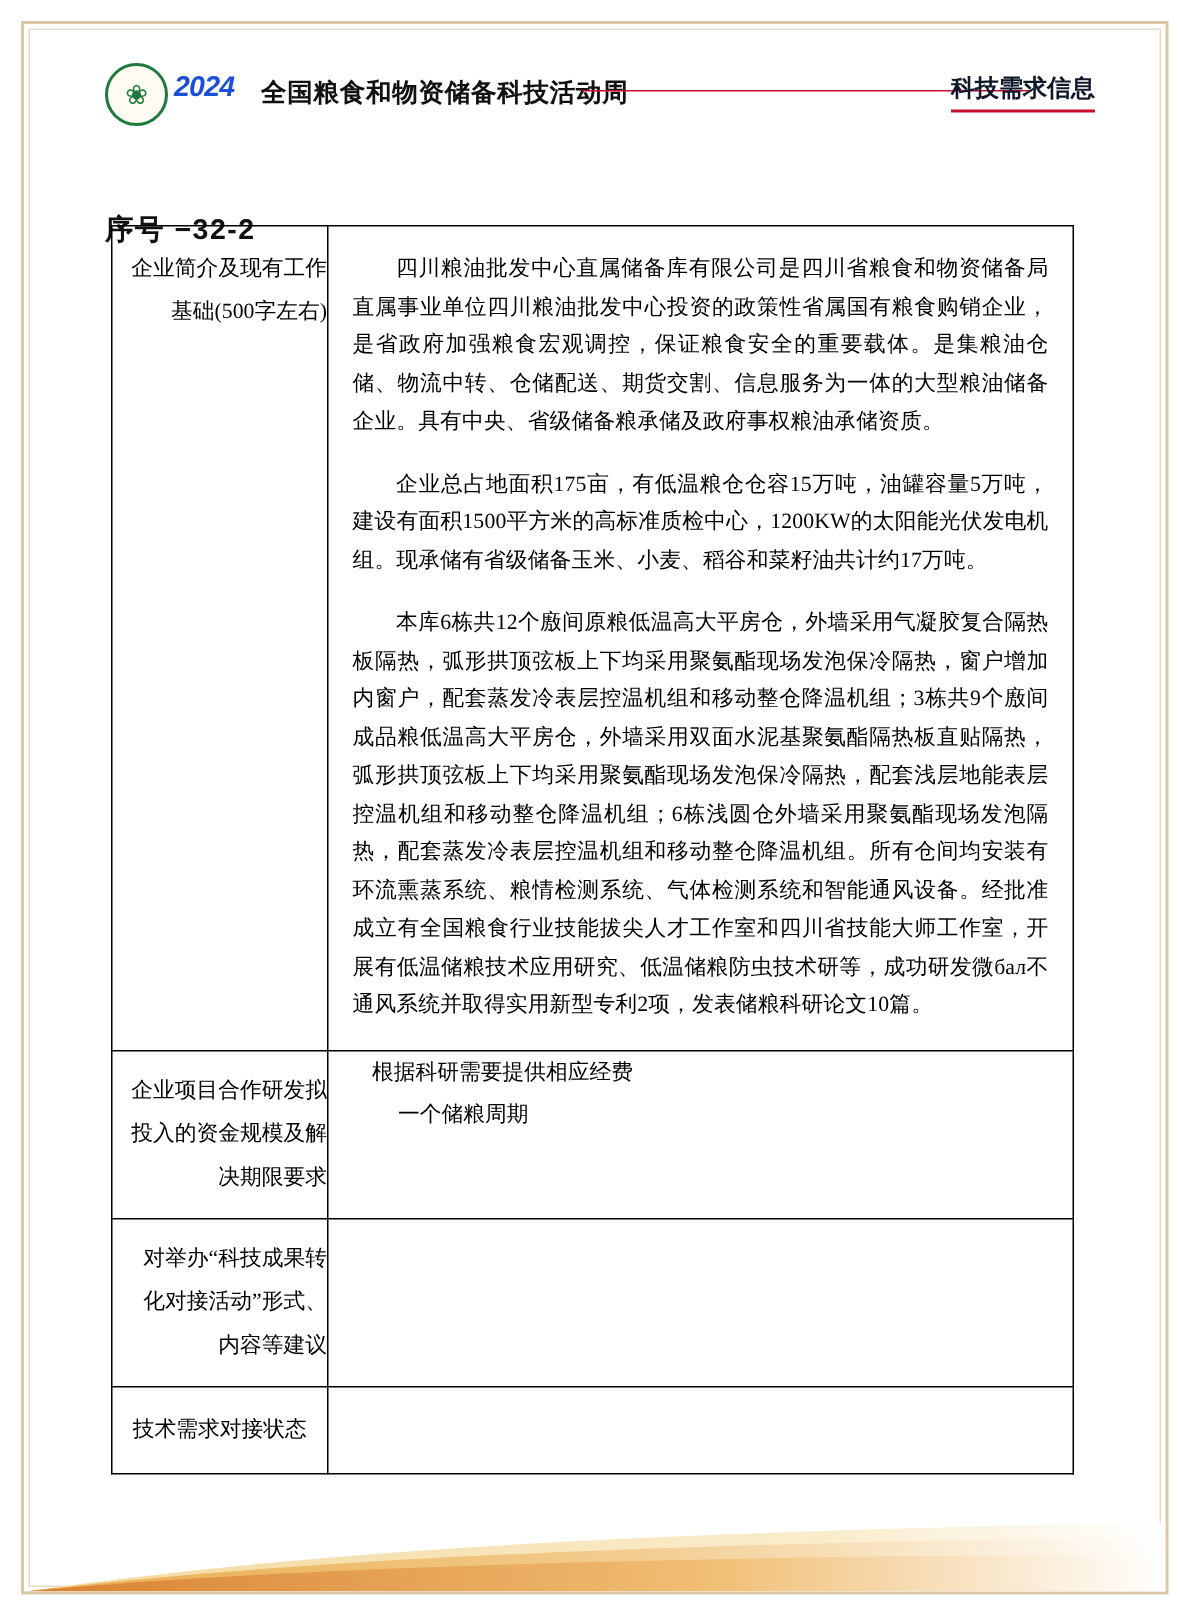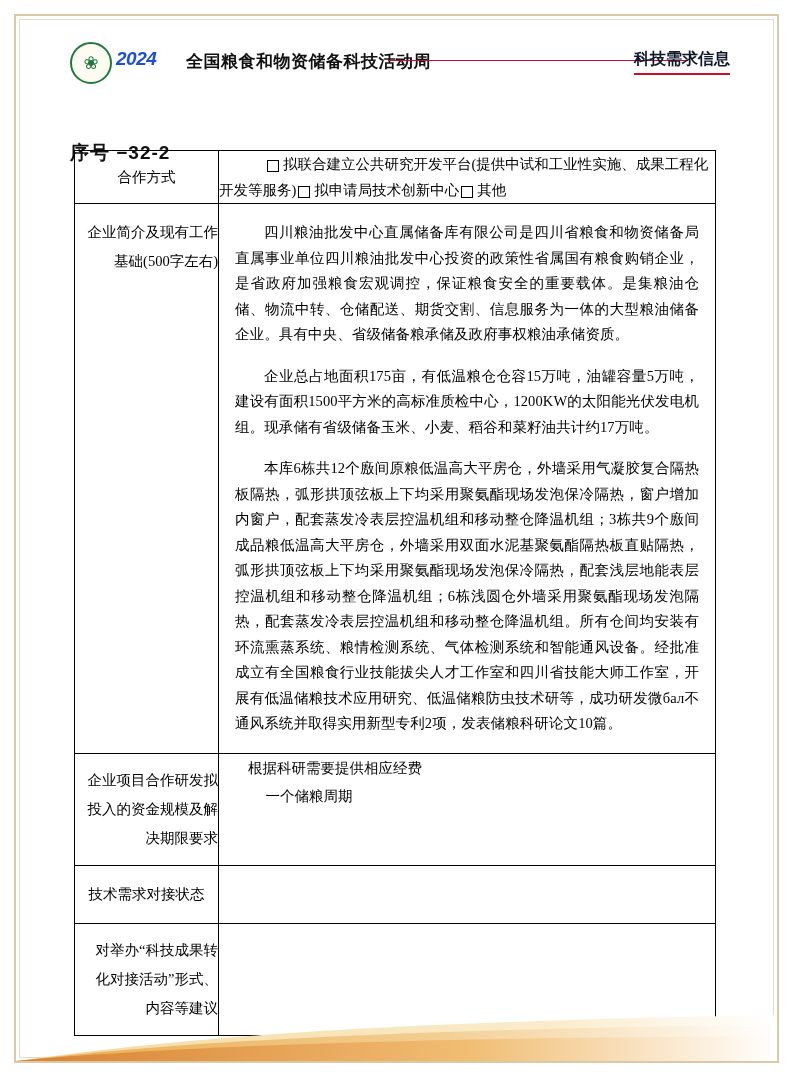--- a/index.html
+++ b/index.html
@@ -77,21 +77,20 @@
   }
   .header-title {
     position: absolute;
     left: 104px;
     top: 8px;
     font-family: "Liberation Sans", sans-serif;
     font-weight: bold;
     font-size: 17px;
     color: #111;
     letter-spacing: 0.5px;
-    margin-left: 12px;
   }
   .header-rule {
     position: absolute;
     left: 318px;
     top: 18px;
     width: 300px;
     height: 0;
     border-top: 1px solid #c8102e;
   }
   .header-right {
@@ -238,28 +237,20 @@
 
 <div class="section-no">序号 −32-2</div>
 
 <table class="doc-table">
   <colgroup>
     <col style="width:144px">
     <col style="width:497px">
   </colgroup>
   <tbody>
 
-    <tr>
-      <td class="label-cell mid">合作方式</td>
-      <td class="content-cell">
-        <div class="coop-line">
-          <span class="indent"></span><span class="chk"></span><span>拟联合建立公共研究开发平台(提供中试和工业性实施、成果工程化开发等服务)</span><span class="chk"></span><span>拟申请局技术创新中心</span><span class="chk"></span><span>其他</span>
-        </div>
-      </td>
-    </tr>
 
     <tr>
       <td class="label-cell" style="padding-top:14px;">
         <span class="label-stack">企业简介及现有工作</span>
         <span class="label-stack">基础(500字左右)</span>
       </td>
       <td class="content-cell">
         <p class="para">四川粮油批发中心直属储备库有限公司是四川省粮食和物资储备局直属事业单位四川粮油批发中心投资的政策性省属国有粮食购销企业，是省政府加强粮食宏观调控，保证粮食安全的重要载体。是集粮油仓储、物流中转、仓储配送、期货交割、信息服务为一体的大型粮油储备企业。具有中央、省级储备粮承储及政府事权粮油承储资质。</p>
         <p class="para">企业总占地面积175亩，有低温粮仓仓容15万吨，油罐容量5万吨，建设有面积1500平方米的高标准质检中心，1200KW的太阳能光伏发电机组。现承储有省级储备玉米、小麦、稻谷和菜籽油共计约17万吨。</p>
         <p class="para">本库6栋共12个廒间原粮低温高大平房仓，外墙采用气凝胶复合隔热板隔热，弧形拱顶弦板上下均采用聚氨酯现场发泡保冷隔热，窗户增加内窗户，配套蒸发冷表层控温机组和移动整仓降温机组；3栋共9个廒间成品粮低温高大平房仓，外墙采用双面水泥基聚氨酯隔热板直贴隔热，弧形拱顶弦板上下均采用聚氨酯现场发泡保冷隔热，配套浅层地能表层控温机组和移动整仓降温机组；6栋浅圆仓外墙采用聚氨酯现场发泡隔热，配套蒸发冷表层控温机组和移动整仓降温机组。所有仓间均安装有环流熏蒸系统、粮情检测系统、气体检测系统和智能通风设备。经批准成立有全国粮食行业技能拔尖人才工作室和四川省技能大师工作室，开展有低温储粮技术应用研究、低温储粮防虫技术研等，成功研发微бал不通风系统并取得实用新型专利2项，发表储粮科研论文10篇。</p>
@@ -272,31 +263,31 @@
         <span class="label-stack">投入的资金规模及解</span>
         <span class="label-stack">决期限要求</span>
       </td>
       <td class="content-cell" style="">
         <p class="simple-line">根据科研需要提供相应经费</p>
         <p class="simple-line deeper">一个储粮周期</p>
       </td>
     </tr>
 
     <tr>
-      <td class="label-cell mid" style="height:58px;">技术需求对接状态</td>
-      <td class="content-cell" style="height:58px;"></td>
-    </tr>
-
-    <tr>
       <td class="label-cell" style="padding-top:12px; padding-bottom:12px;">
         <span class="label-stack">对举办“科技成果转</span>
         <span class="label-stack">化对接活动”形式、</span>
         <span class="label-stack">内容等建议</span>
       </td>
       <td class="content-cell" style="height:98px;"></td>
+    </tr>
+
+    <tr>
+      <td class="label-cell mid" style="height:58px;">技术需求对接状态</td>
+      <td class="content-cell" style="height:58px;"></td>
     </tr>
 
   </tbody>
 </table>
 
 <div class="page-number">68</div>
 
 <div class="footer-swoosh">
   <svg width="761" height="62" viewBox="0 0 761 62" xmlns="http://www.w3.org/2000/svg">
     <defs>

